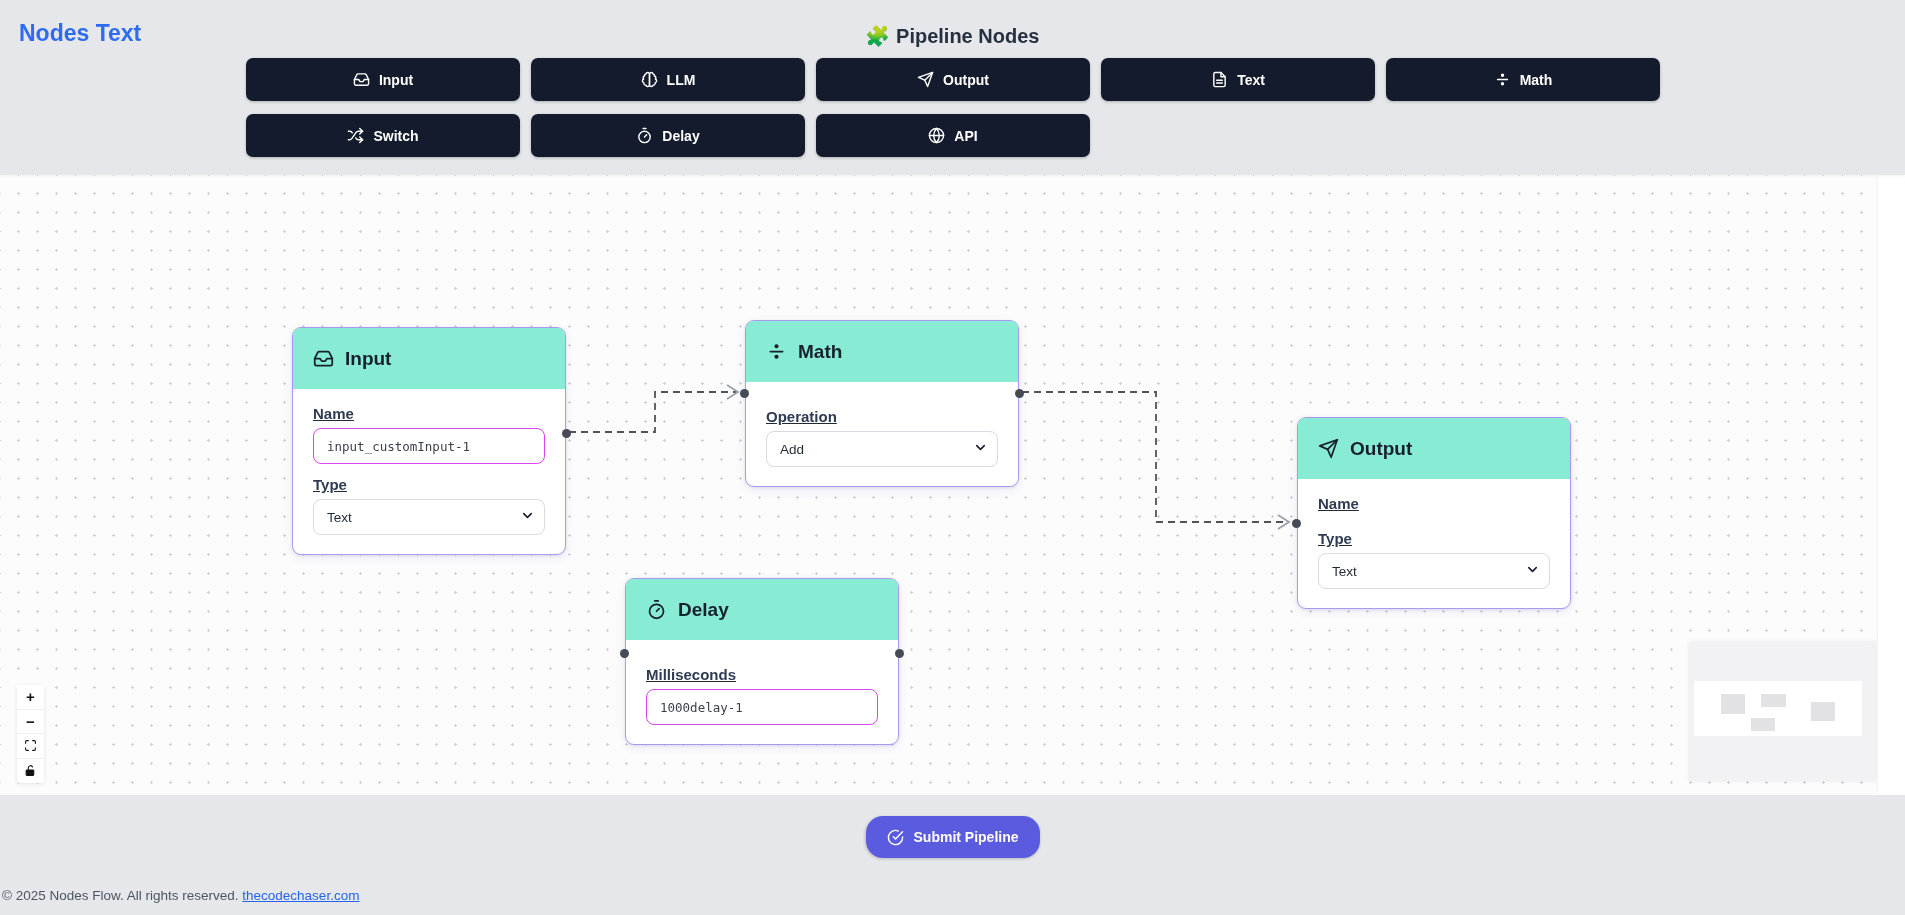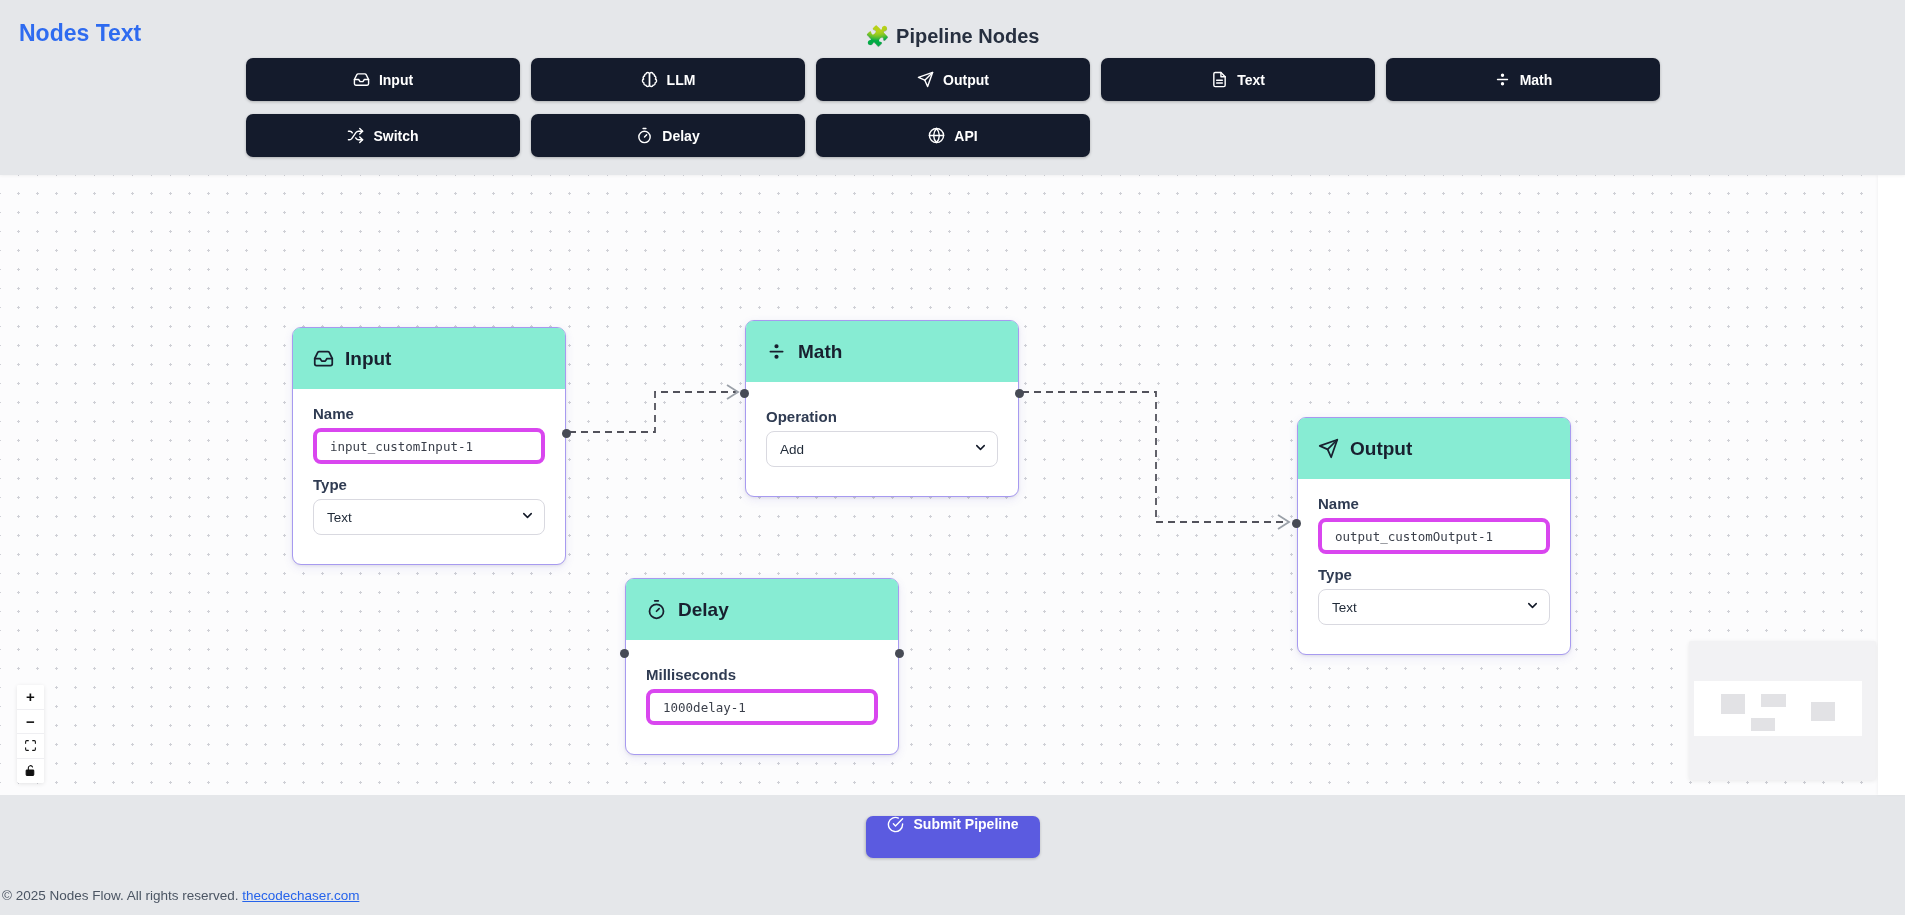--- a/index.html
+++ b/index.html
@@ -46,25 +46,25 @@
     position:absolute; width:274px; background:#fff;
     border:1.5px solid #a79af0; border-radius:9px;
     box-shadow:0 3px 10px rgba(80,70,200,.10), 0 1px 3px rgba(0,0,0,.08);
   }
   .node-header {
     background:#87ecd3; height:61px; border-radius:7px 7px 0 0;
     display:flex; align-items:center; gap:11px; padding:0 20px;
     font-size:19px; font-weight:700; color:#18202f;
   }
   .node-header svg { width:21px; height:21px; stroke:#18202f; fill:none; stroke-width:2; stroke-linecap:round; stroke-linejoin:round; }
-  .node-body { padding:16px 20px 29px; }
+  .node-body { padding:16px 20px 19px;text-decoration:underline; }
   .field-label { font-size:15px; font-weight:600; color:#2f3b52; margin:0 0 6px; }
   .field-gap { height:12px; }
   .field-input {
-    width:100%; height:36px; border:4px solid #d946ef; border-radius:8px;
+    width:100%; height:36px; border:1px solid #d946ef; border-radius:8px;
     padding:0 13px; font-family:"DejaVu Sans Mono",monospace; font-size:12.5px; color:#3a3f4a; background:#fff;
   }
   .select-wrap { position:relative; }
   .select-wrap select {
     width:100%; height:36px; border:1px solid #d9d9e0; border-radius:8px;
     padding:0 30px 0 13px; font-family:"Liberation Sans",sans-serif; font-size:13.5px; color:#1f2937;
     background:#fff; appearance:none; -webkit-appearance:none; cursor:pointer;
   }
   .chev { position:absolute; right:10px; top:9px; pointer-events:none; }
   .chev svg { width:15px; height:15px; stroke:#111827; fill:none; stroke-width:2.4; stroke-linecap:round; stroke-linejoin:round; }
@@ -91,22 +91,22 @@
   .mm-viewport { position:absolute; left:5px; top:40px; width:168px; height:55px; background:#ffffff; }
   .mm-node { position:absolute; background:#e2e2e5; }
   .mm-node.n0 { left:32px;  top:53px; width:24px; height:20px; }
   .mm-node.n1 { left:72px;  top:53px; width:25px; height:13px; }
   .mm-node.n2 { left:62px;  top:77px; width:24px; height:13px; }
   .mm-node.n3 { left:122px; top:61px; width:24px; height:19px; }
 
   
   .submit-btn {
     position:absolute; top:816px; left:50%; transform:translateX(-50%);
-    height:42px; padding:0 21px; background:#5b5be0; color:#fff; border:none; border-radius:7px;
-    display:flex; align-items:flex-start; gap:10px; font-family:"Liberation Sans",sans-serif;
+    height:42px; padding:0 21px; background:#5b5be0; color:#fff; border:none; border-radius:17px;
+    display:flex; align-items:center; gap:10px; font-family:"Liberation Sans",sans-serif;
     font-size:14px; font-weight:700; cursor:pointer; box-shadow:0 1px 3px rgba(0,0,0,.2);
   }
   .submit-btn svg { width:17px; height:17px; stroke:#fff; fill:none; stroke-width:2; stroke-linecap:round; stroke-linejoin:round; }
   .footer-bar { position:absolute; top:888px; left:2px; width:100%; text-align:left; font-size:13.5px; color:#4b5563; }
   .footer-bar a { color:#2563eb; text-decoration:underline; cursor:pointer; }
 </style>
 </head>
 <body>
 
 <div class="topbar">
@@ -264,21 +264,20 @@
   <div class="node" style="left:1297px; top:242px;">
     <div class="node-header">
       <svg viewBox="0 0 24 24">
           <path d="m22 2-7 20-4-9-9-4Z"></path>
           <path d="M22 2 11 13"></path>
         </svg>
       <span>Output</span>
     </div>
     <div class="node-body">
       <div class="field-label">Name</div>
-      <input class="field-input" type="text" value="output_customOutput-1" style="">
       <div class="field-gap"></div>
       <div class="field-label">Type</div>
       <div class="select-wrap">
         <select>
           <option>Text</option>
         </select>
         <span class="chev"><svg viewBox="0 0 24 24">
               <path d="m6 9 6 6 6-6"></path>
             </svg></span>
       </div>

